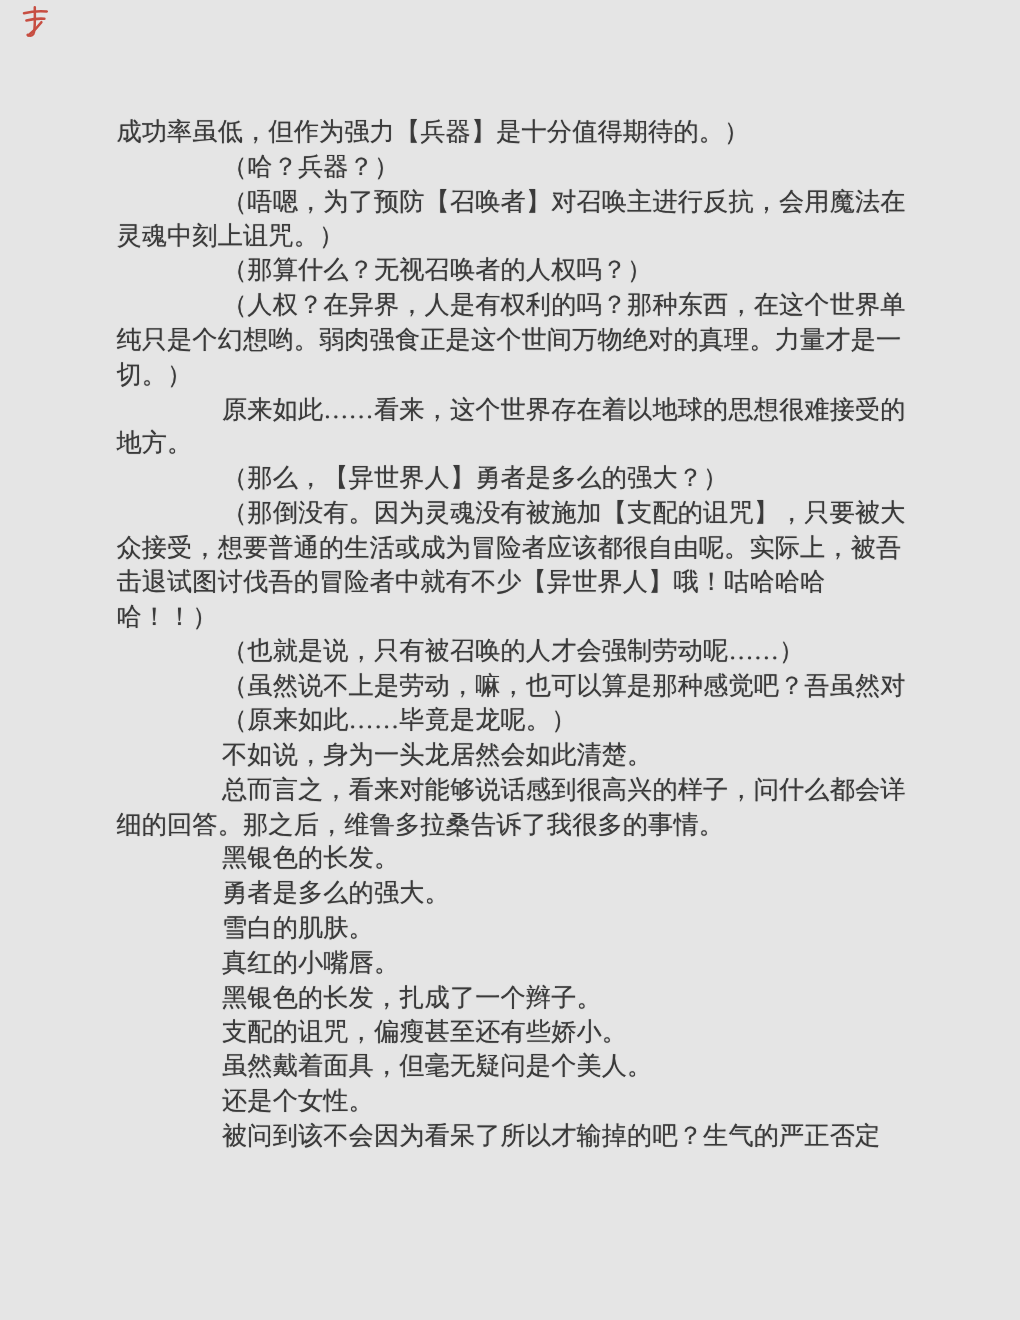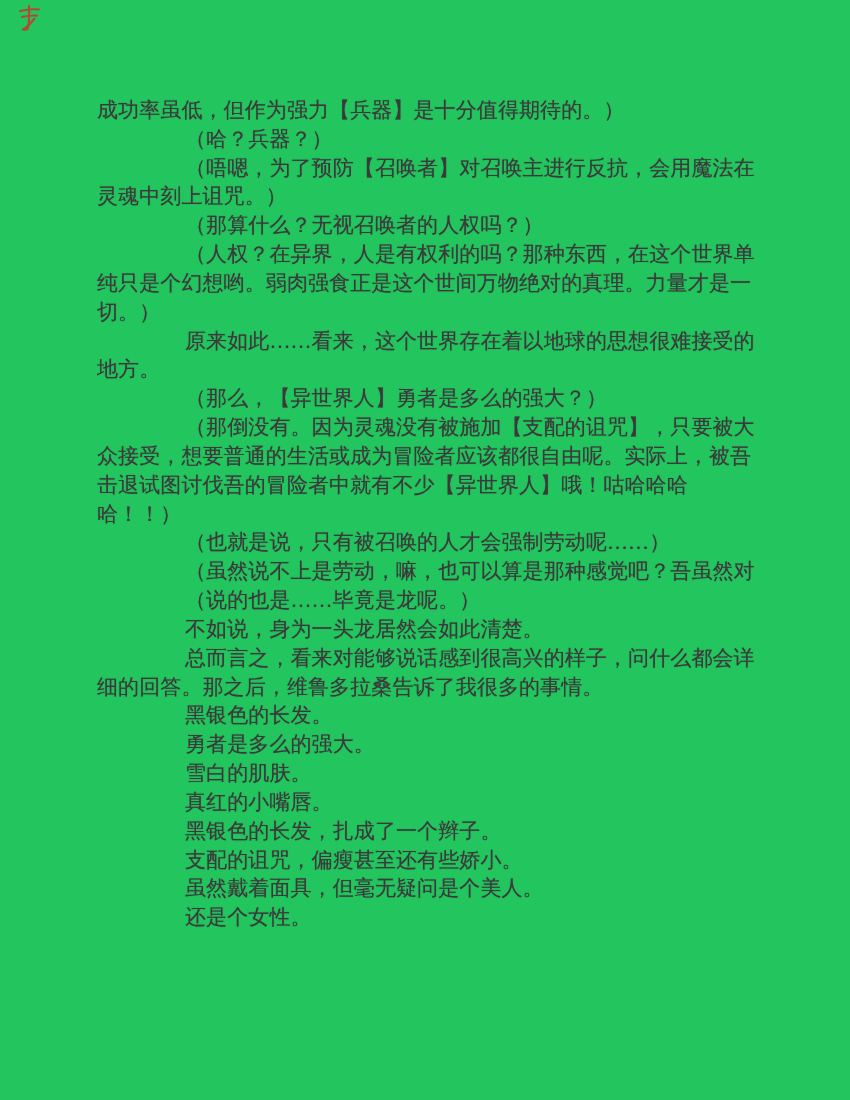--- a/index.html
+++ b/index.html
@@ -45,21 +45,21 @@
     
     text-shadow: 0 0 0.8px rgba(70, 70, 70, 0.65);
   }
   .line.indent {
     padding-left: 88px;
   }
 </style>
 </head>
 <body>
 
-<div class="page" style="background: #22c55e;">
+<div class="page" style="background: #e5e5e5;">
 
   <svg class="red-mark" viewBox="0 0 27 30" aria-hidden="true" style="color: rgb(196, 58, 44);">
     <g fill="none" stroke="currentColor" stroke-width="2.1" stroke-linecap="round">
       <path d="M4 8 C 10 6.5, 17 6, 23 6.5"></path>
       <path d="M6 14 C 11 12.8, 16 12.3, 21 12.6"></path>
       <path d="M13 3 C 13 10, 13.4 18, 12.4 23.5 C 12 26.5, 9.5 27.5, 7 26"></path>
       <path d="M18.5 15.5 C 15.5 19.5, 11.5 23.5, 7.5 26.5"></path>
     </g>
   </svg>
 
@@ -74,27 +74,28 @@
       <div class="line">切。）</div>
       <div class="line indent">原来如此……看来，这个世界存在着以地球的思想很难接受的</div>
       <div class="line">地方。</div>
       <div class="line indent">（那么，【异世界人】勇者是多么的强大？）</div>
       <div class="line indent">（那倒没有。因为灵魂没有被施加【支配的诅咒】，只要被大</div>
       <div class="line">众接受，想要普通的生活或成为冒险者应该都很自由呢。实际上，被吾</div>
       <div class="line">击退试图讨伐吾的冒险者中就有不少【异世界人】哦！咕哈哈哈</div>
       <div class="line">哈！！）</div>
       <div class="line indent">（也就是说，只有被召唤的人才会强制劳动呢……）</div>
       <div class="line indent">（虽然说不上是劳动，嘛，也可以算是那种感觉吧？吾虽然对</div>
-      <div class="line indent">（说的也是……毕竟是龙呢。）</div>
+      <div class="line indent">（原来如此……毕竟是龙呢。）</div>
       <div class="line indent">不如说，身为一头龙居然会如此清楚。</div>
       <div class="line indent">总而言之，看来对能够说话感到很高兴的样子，问什么都会详</div>
       <div class="line">细的回答。那之后，维鲁多拉桑告诉了我很多的事情。</div>
       <div class="line indent">黑银色的长发。</div>
       <div class="line indent">勇者是多么的强大。</div>
       <div class="line indent">雪白的肌肤。</div>
       <div class="line indent">真红的小嘴唇。</div>
       <div class="line indent">黑银色的长发，扎成了一个辫子。</div>
       <div class="line indent">支配的诅咒，偏瘦甚至还有些娇小。</div>
       <div class="line indent">虽然戴着面具，但毫无疑问是个美人。</div>
       <div class="line indent">还是个女性。</div>
+      <div class="line indent">被问到该不会因为看呆了所以才输掉的吧？生气的严正否定</div>
     </div>
 
 </div>
 
 </body></html>

